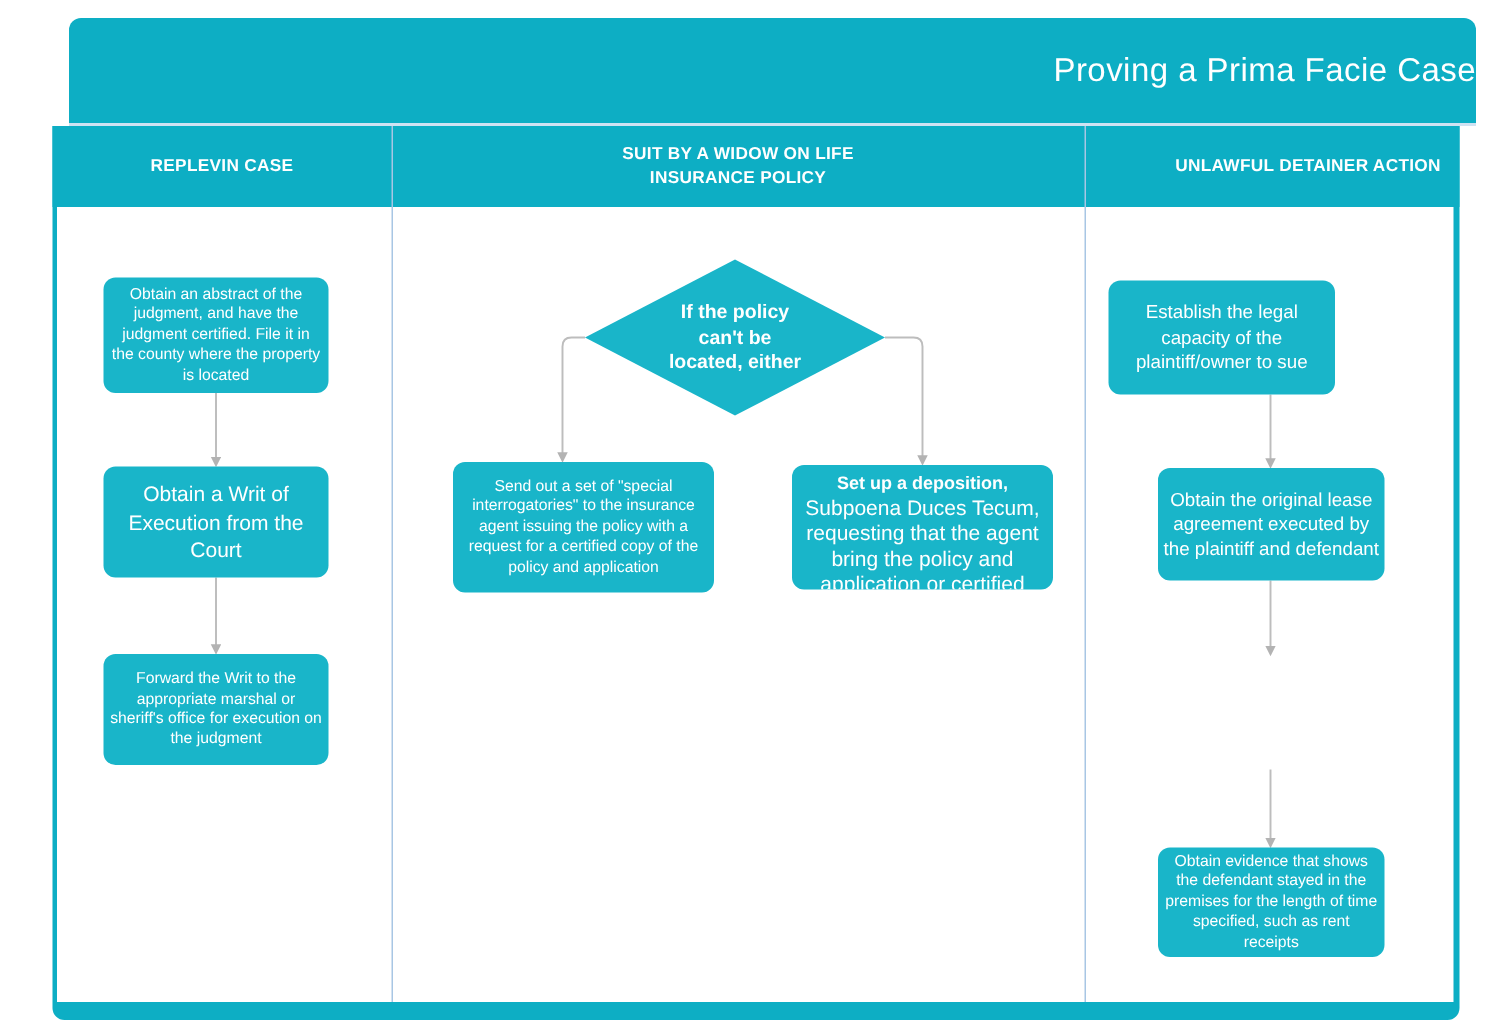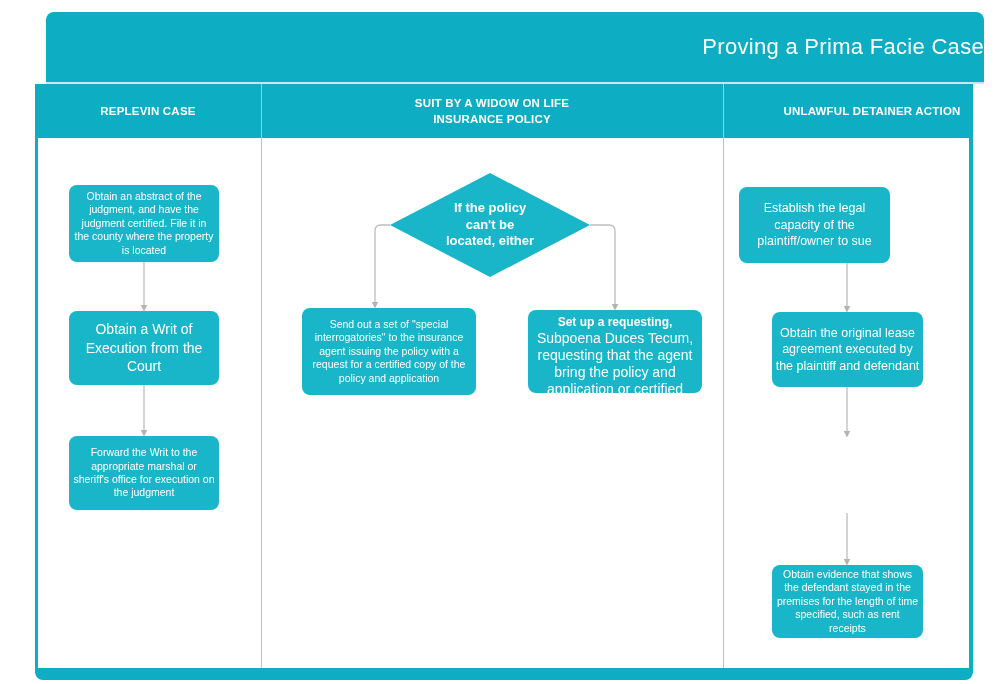--- a/index.html
+++ b/index.html
@@ -133,21 +133,21 @@
     <div class="node n-bold" style="left:34px;top:173px;width:150px;height:77px">Obtain an abstract of the judgment, and have the judgment certified.  File it in the county where the property is located</div>
     <div class="node n-med" style="left:34px;top:299px;width:150px;height:74px">Obtain a Writ of Execution from the Court</div>
     <div class="node n-bold" style="left:34px;top:424px;width:150px;height:74px">Forward the Writ to the appropriate marshal or sheriff's office for execution on the judgment</div>
 
     <div class="decision-label">
       <span>If the policy can't be located, either</span>
     </div>
     <div class="node n-bold" style="left:267px;top:296px;width:174px;height:87px">Send out a set of "special interrogatories" to the insurance agent issuing the policy with a request for a certified copy of the policy and application</div>
     <div class="node n-top" style="left:493px;top:298px;width:174px;height:83px">
       <div>
-        <div class="branch-lead">Set up a requesting,</div>
+        <div class="branch-lead">Set up a deposition,</div>
         <div class="branch-rest">Subpoena Duces Tecum, requesting that the agent bring the policy and application or certified copies of them to the deposition, where they would be copied</div>
       </div>
     </div>
 
     <div class="node n-reg" style="left:704px;top:175px;width:151px;height:76px">Establish the legal capacity of the plaintiff/owner to sue</div>
     <div class="node n-reg" style="left:737px;top:300px;width:151px;height:75px">Obtain the original lease agreement executed by the plaintiff and defendant</div>
     <div class="node n-bold" style="left:737px;top:553px;width:151px;height:73px">Obtain evidence that shows the defendant stayed in the premises for the length of time specified, such as rent receipts</div>
 
     <div class="bottom-band"></div>
   </div>

